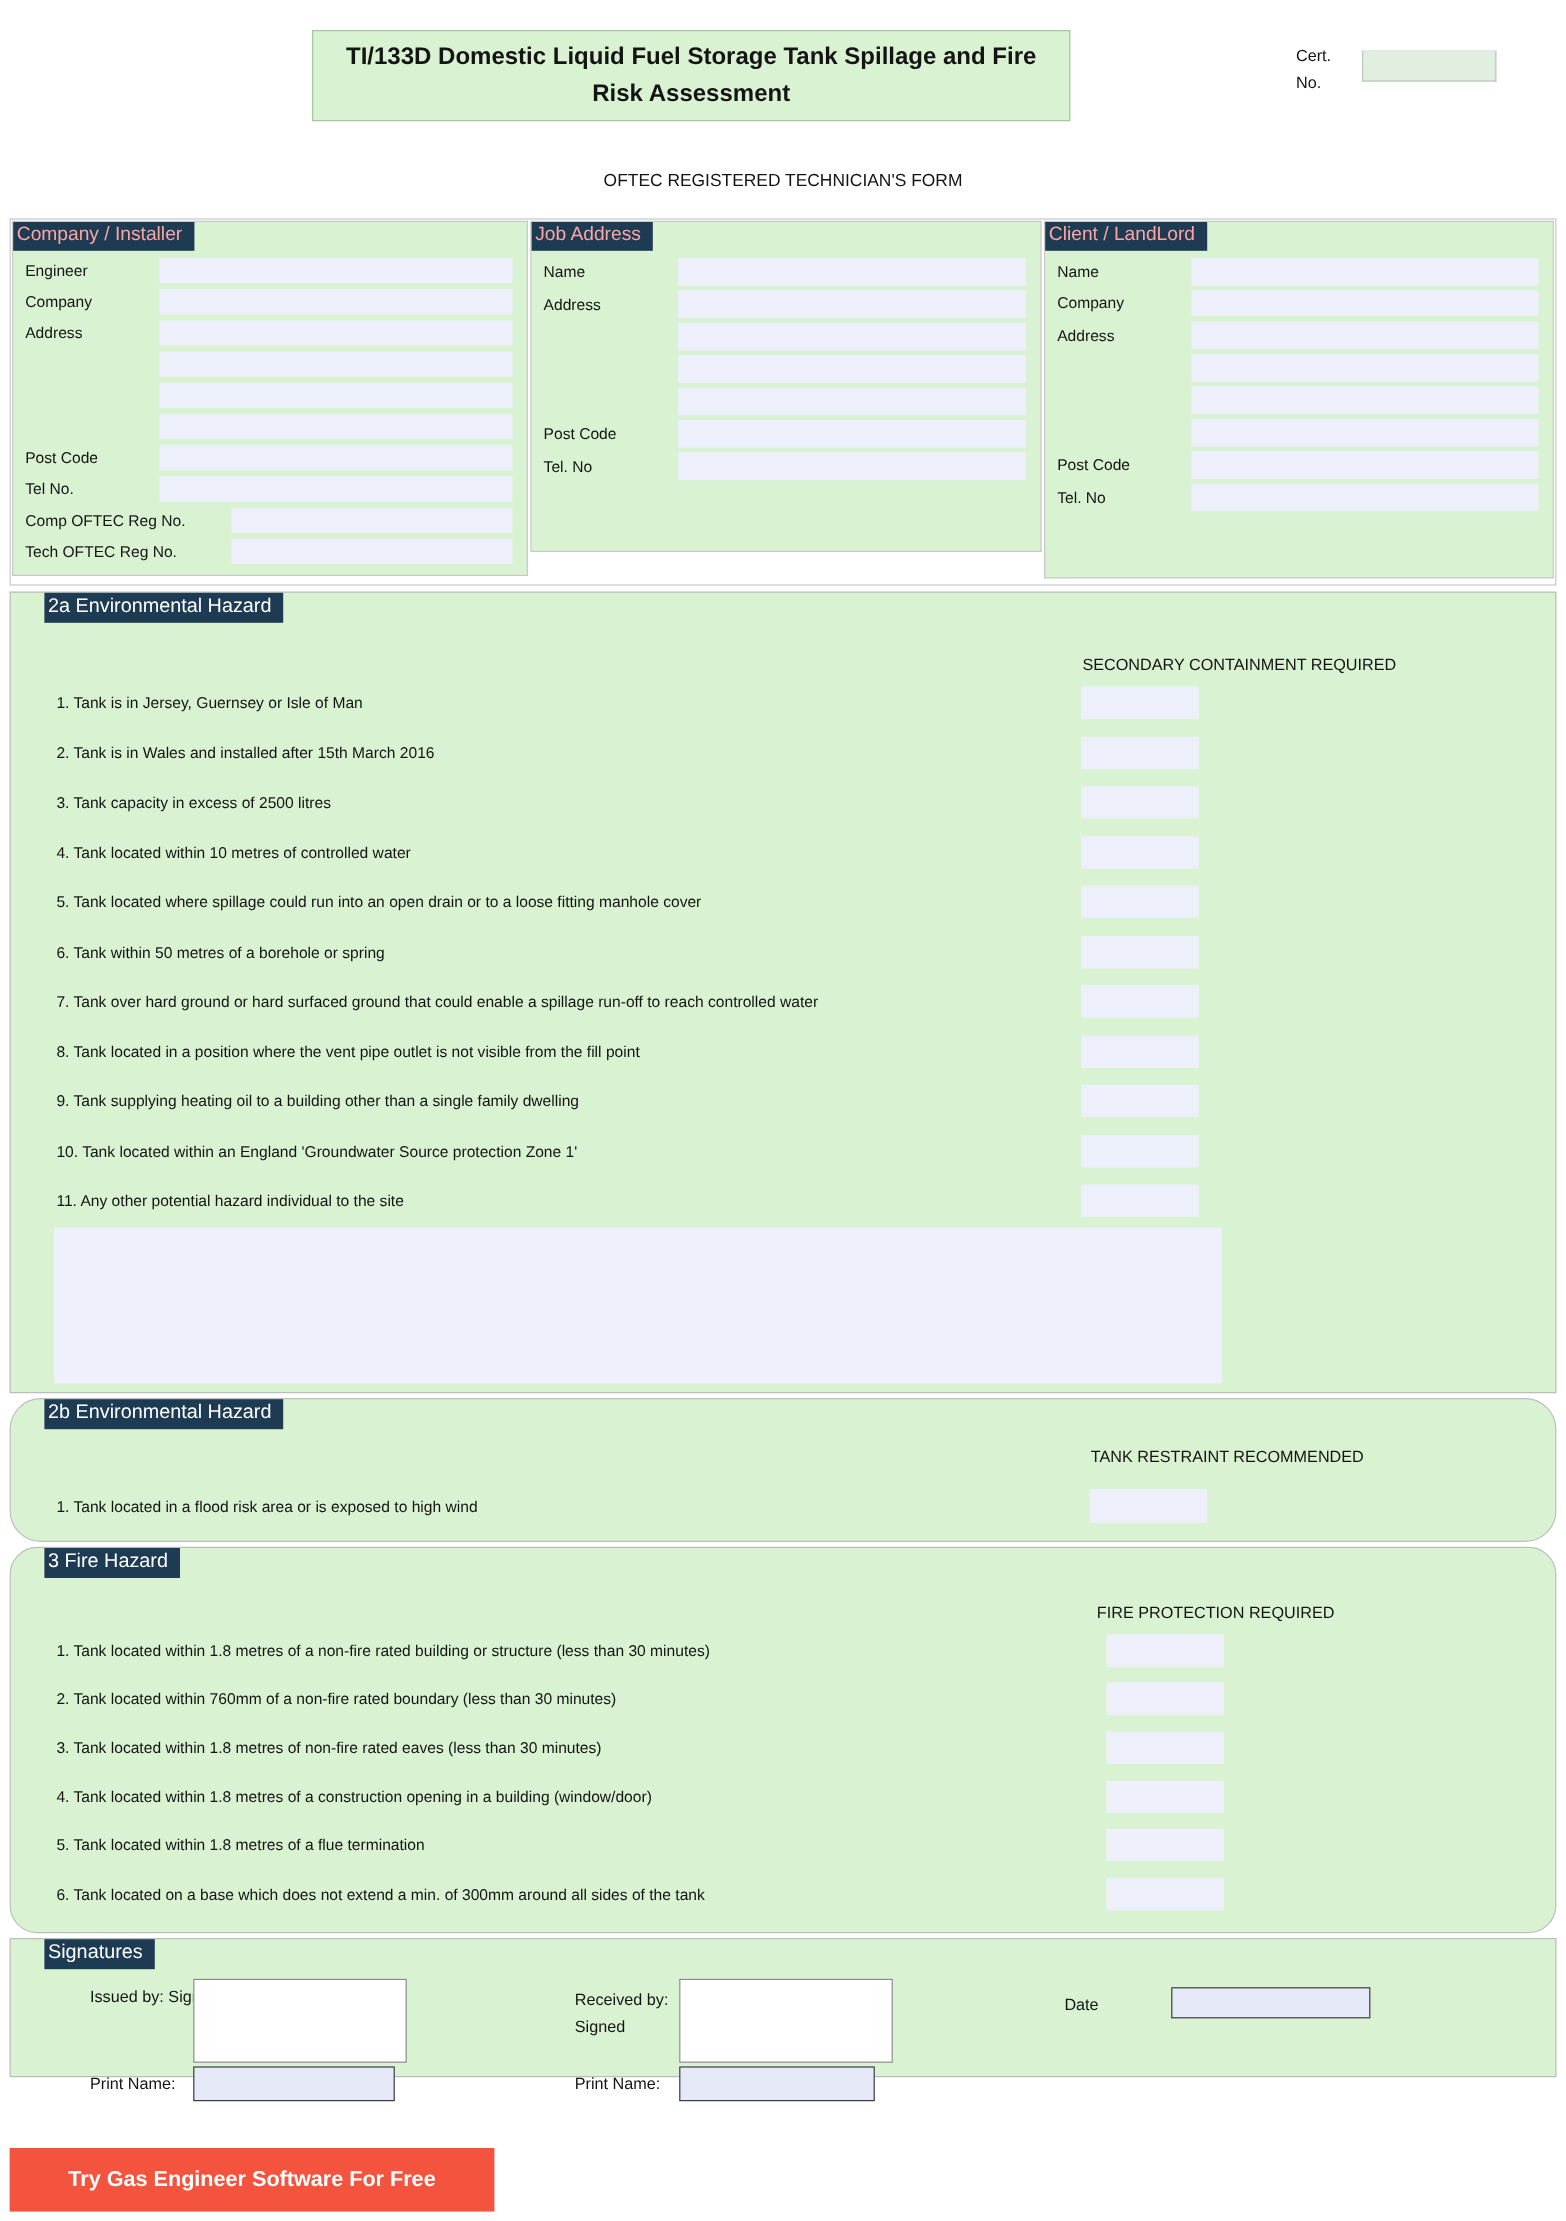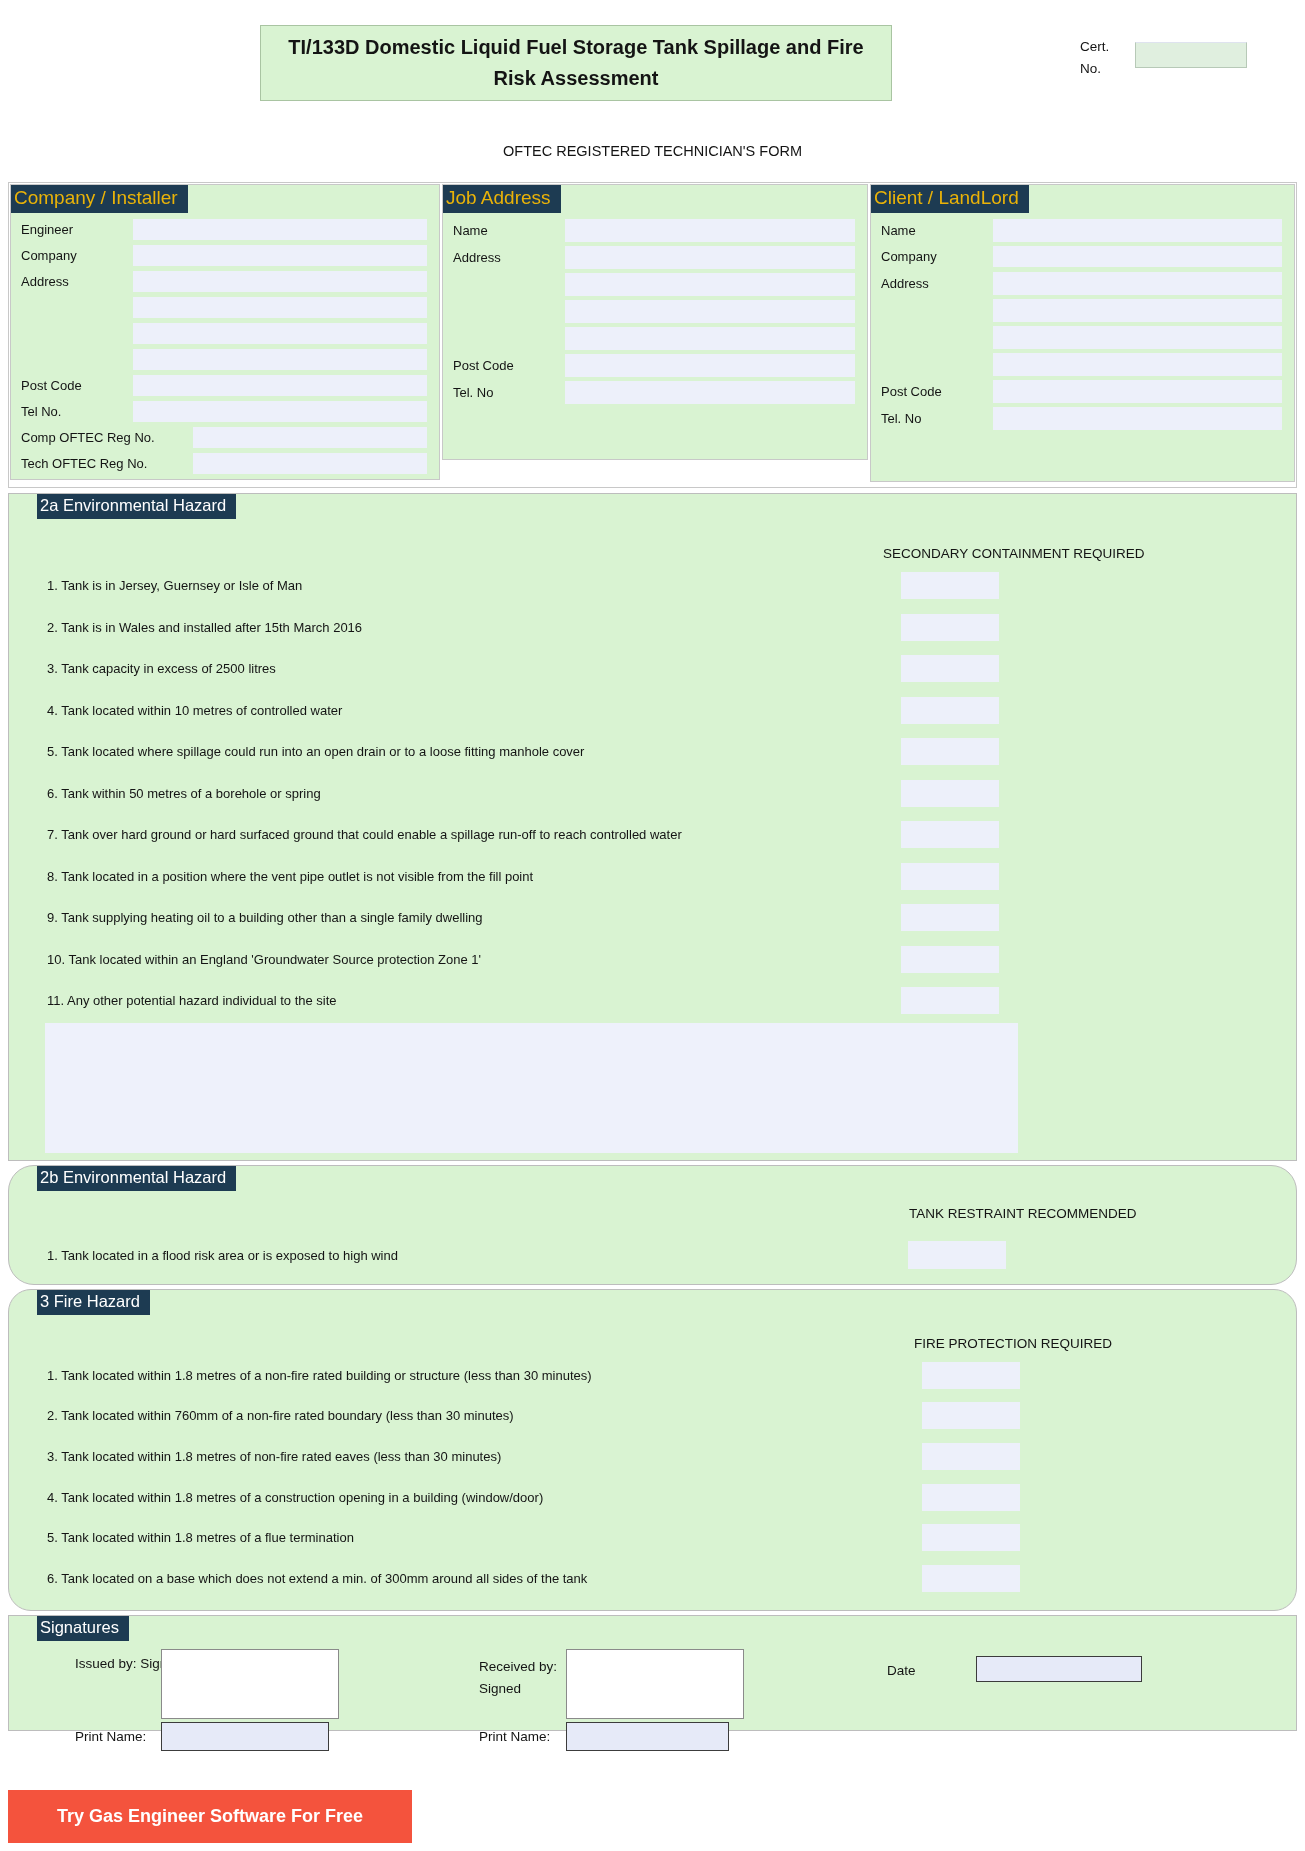--- a/index.html
+++ b/index.html
@@ -37,22 +37,22 @@
   .columns{
     position:absolute; left:8px; top:182px; width:1289px; height:306px;
     border:1px solid #c8c8c8; display:flex; gap:2px; padding:1px; background:#fff;
   }
   .panel{ background:var(--section-bg); border:1px solid #c8c8c8; }
   #panel-company{ width:430px; height:296px; }
   #panel-job{ width:426px; height:276px; }
   #panel-client{ width:425px; height:298px; }
   .ptitle-row{ margin-bottom:6px; }
   .ptitle{
-    display:inline-block; background:var(--header-bar-bg); color:#eab308;
-    font-size:19px; padding:2px 10px 4px 3px;
+    display:inline-block; background:var(--header-bar-bg); color:#fca5a5;
+    font-size:16px; padding:2px 10px 4px 3px;
   }
   .frow{ display:flex; align-items:center; margin:0 12px 5px 10px; height:21px; }
   .frow.tall{ height:23px; margin-bottom:4px; }
   .flabel{ width:112px; font-size:13px; flex-shrink:0; }
   .flabel.wide{ width:172px; }
   .finput{ flex:1; height:100%; background:var(--input-bg); }
 
   
   .section{
     position:absolute; left:8px; width:1289px;
@@ -60,21 +60,21 @@
   }
   #sec2a{ top:493px; height:668px; }
   #sec2b{ top:1165px; height:120px;border-radius:26px; }
   #sec3 { top:1289px; height:322px;border-radius:23px; }
   #sigs { top:1615px; height:116px; }
   .stitle{
     display:inline-block; background:var(--header-bar-bg); color:#fff;
     font-size:16.5px; padding:2px 10px 4px 3px;
   }
   .colhead{ position:absolute; font-size:13.5px; white-space:nowrap; }
-  #sec2a .colhead{ left:874px; top:52px; }
+  #sec2a .colhead{ left:893px; top:52px; }
   #sec2b .colhead{ left:900px; top:40px; }
   #sec3  .colhead{ left:905px; top:46px; }
   .rows2a{ margin-top:46px; }
   .rows2b{ margin-top:46px; }
   .rows3 { margin-top:40px; }
   .hrow{ display:flex; align-items:center; padding-left:10px; }
   .rows2a .hrow{ height:41.5px;justify-content:space-between; }
   .rows2b .hrow{ height:36px; }
   .rows3  .hrow{ height:40.6px; }
   .htext{ flex:1; font-size:13px; }

